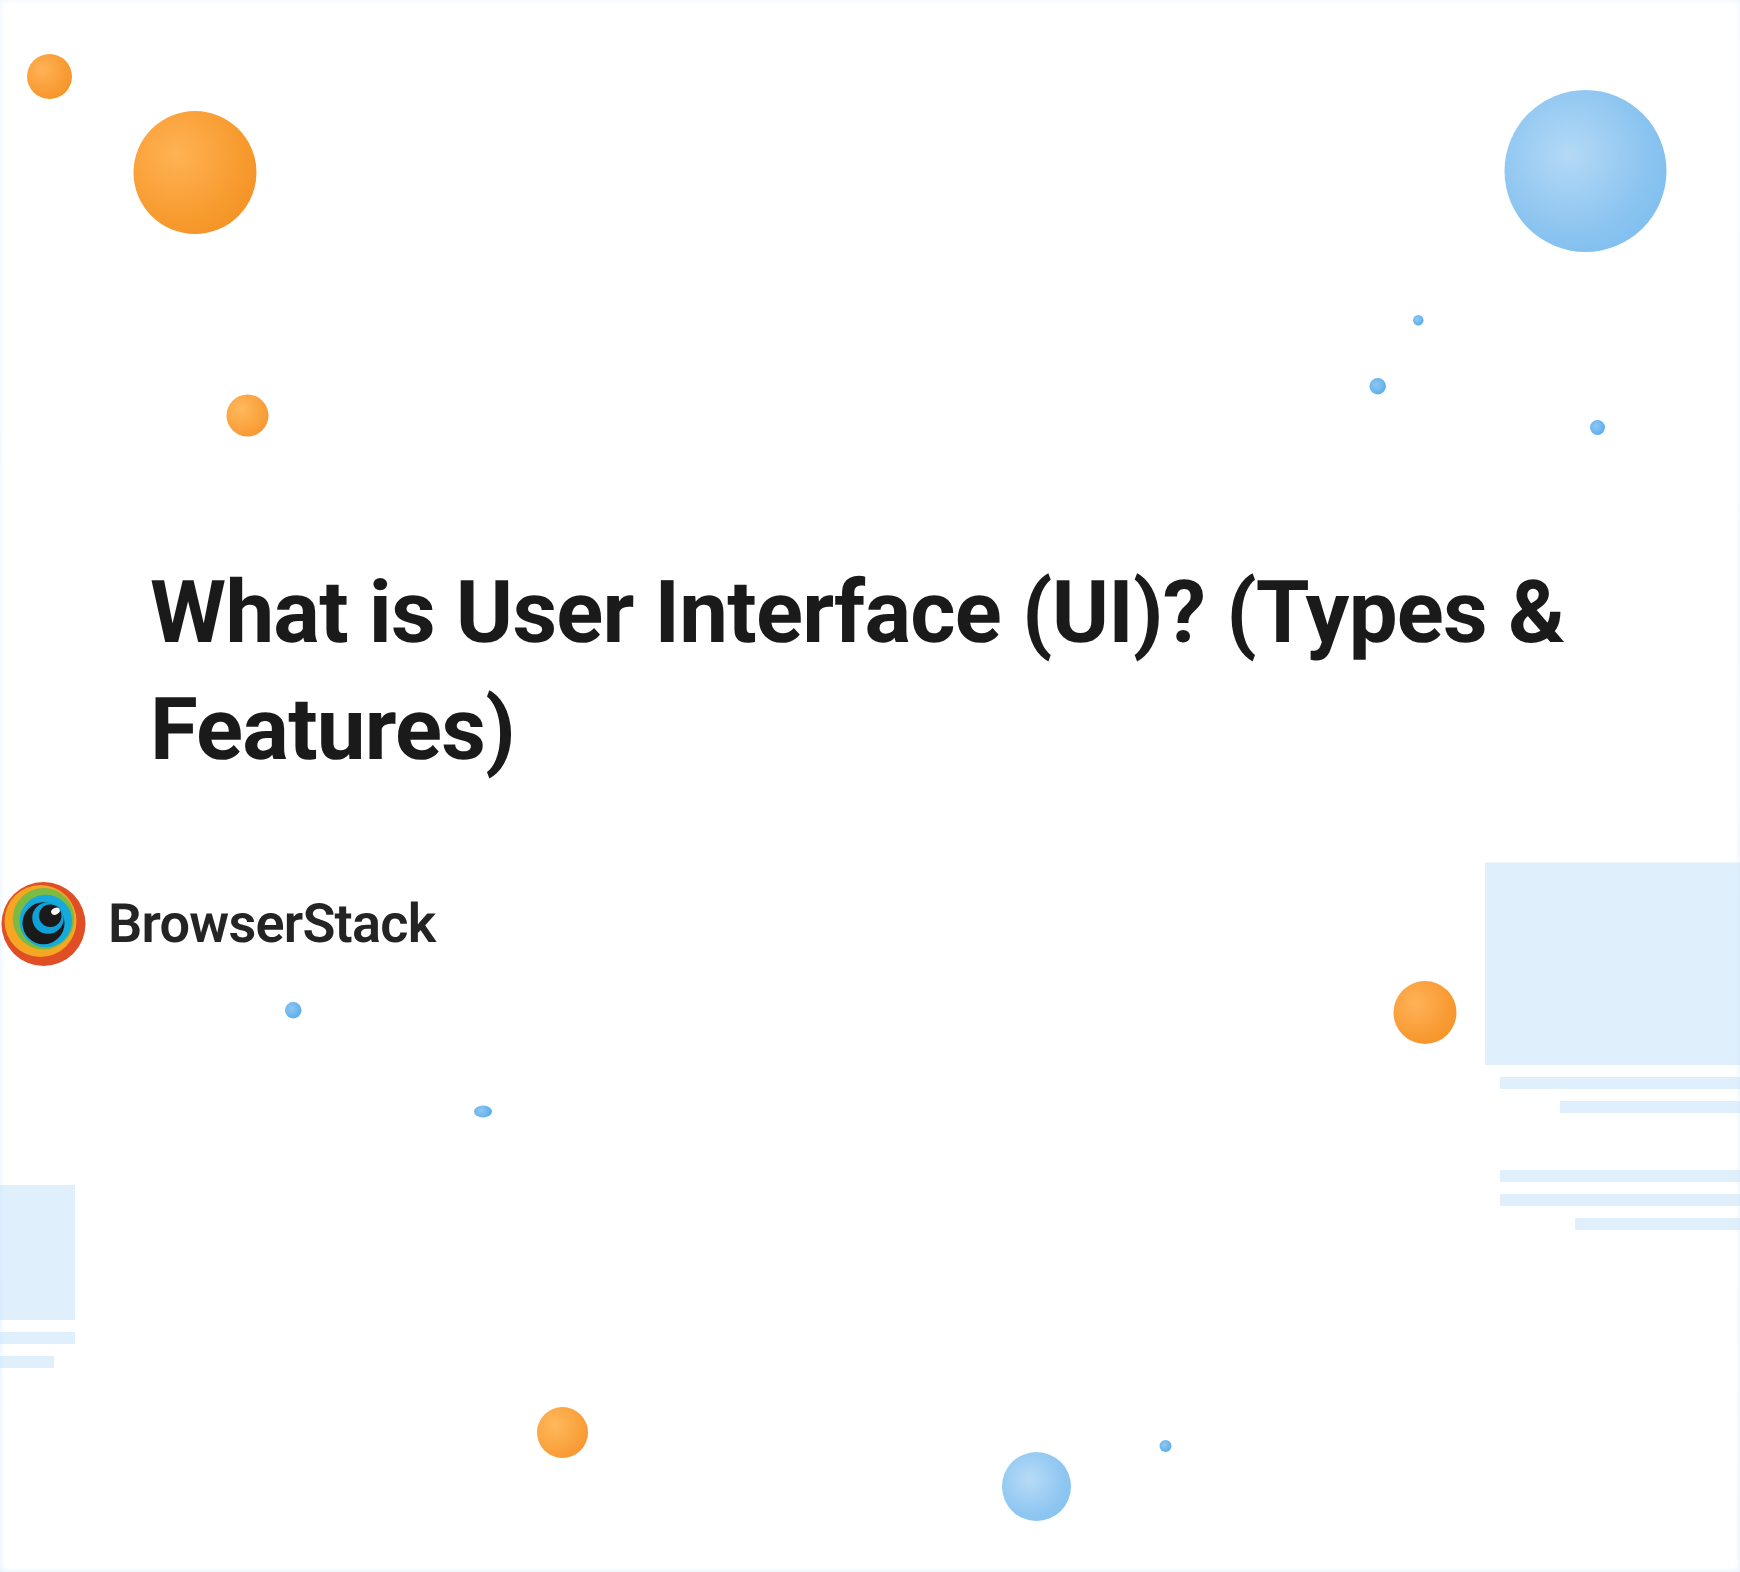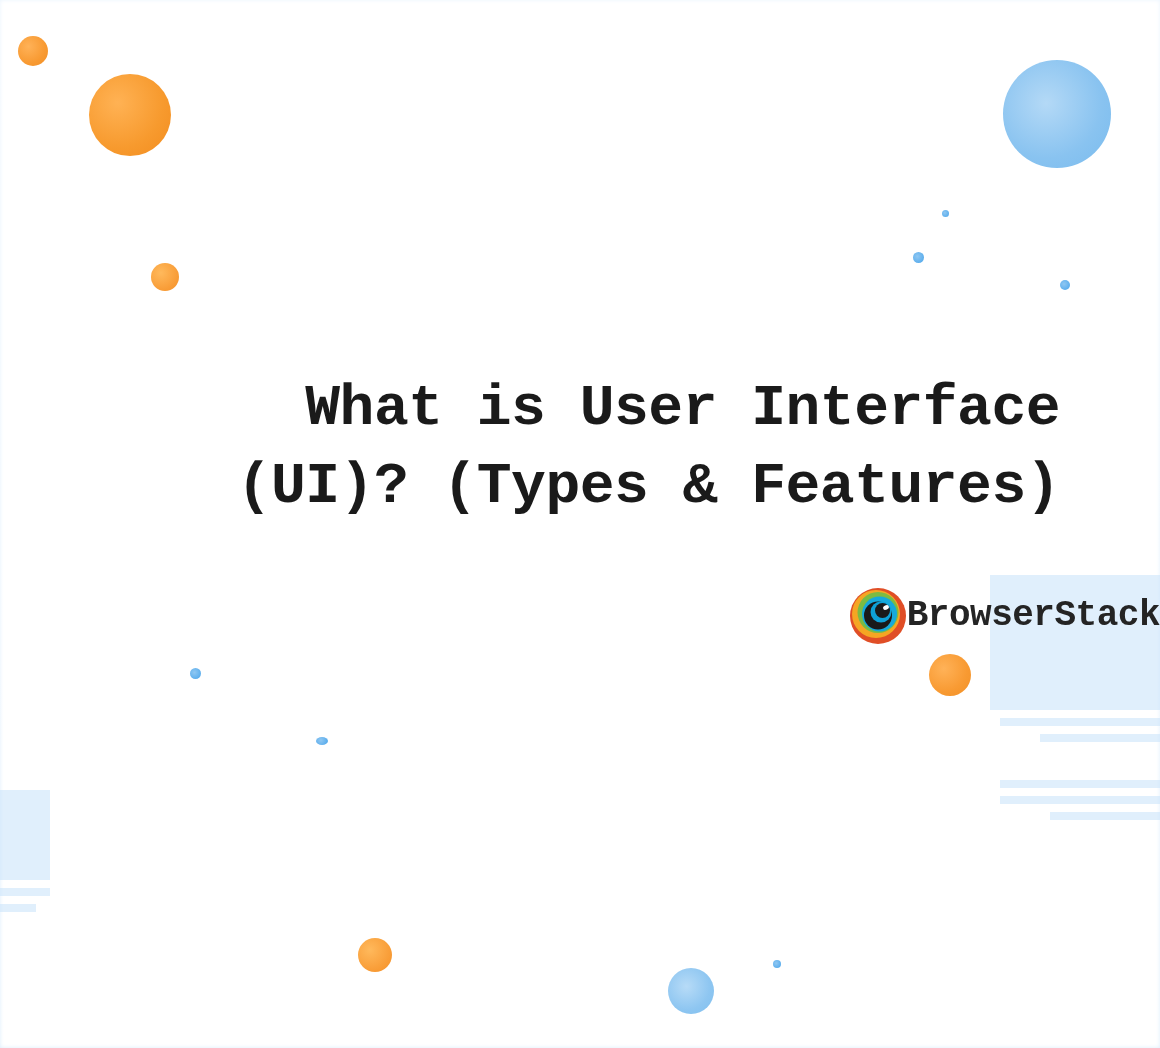--- a/index.html
+++ b/index.html
@@ -40,36 +40,36 @@
     }
     .doc-lines .block {
       background: #c7e1f9;
       opacity: 0.55;
       margin-bottom: 8px;
     }
     .content {
       position: absolute;
       width: 100%;
       top: 370px;
-      text-align: right;
+      text-align: left;
       z-index: 5;
-      font-family: Liberation Mono, monospace;
     }
     .title {
       font-size: 58px;
       font-weight: 700;
       color: #1a1a1a;
       line-height: 1.35;
       letter-spacing: -0.5px;
       padding: 0 100px;
     }
     .logo-row {
       display: inline-flex;
       align-items: center;
       margin-top: 60px;
+      gap: 14px;
     }
     .logo-icon {
       width: 58px;
       height: 58px;
       position: relative;
       flex-shrink: 0;
     }
     .brand-name {
       font-size: 36px;
       font-weight: 600;

